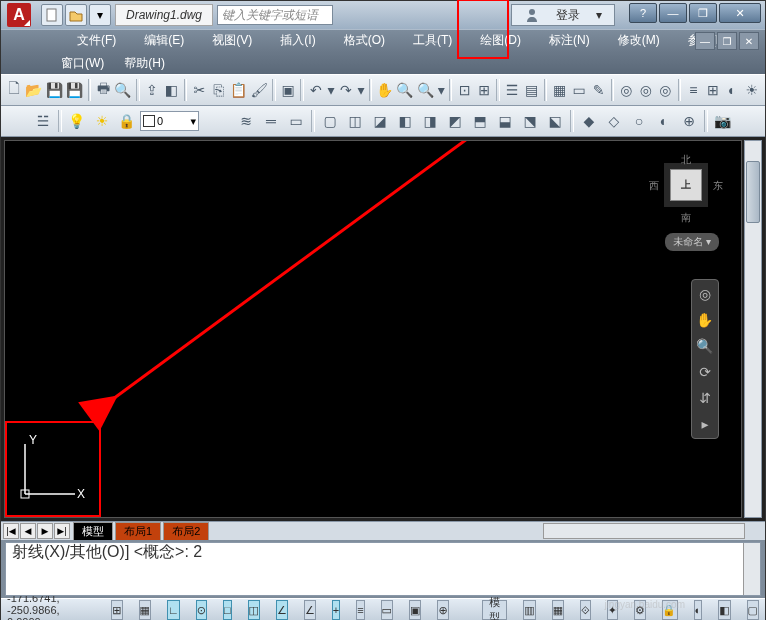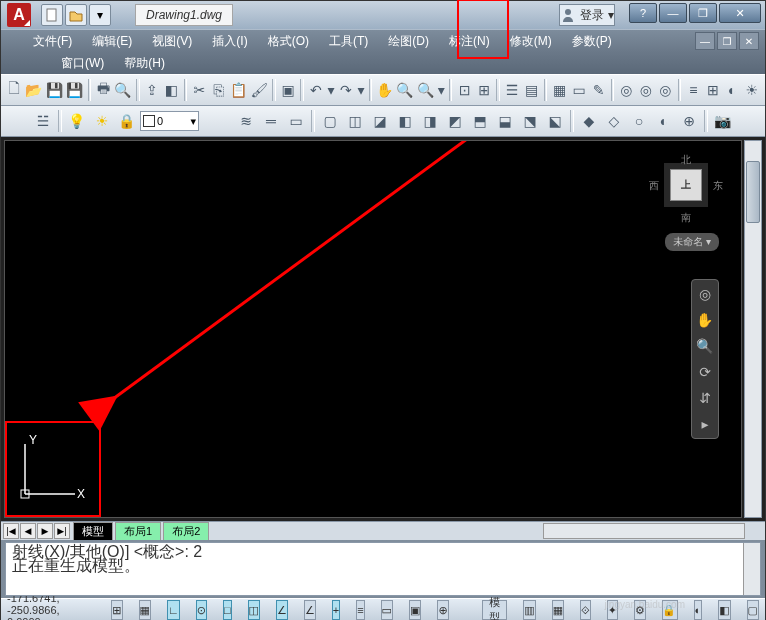--- a/index.html
+++ b/index.html
@@ -2,27 +2,27 @@
 <html><head>
 <meta charset="utf-8">
 <style>
 html,body{margin:0;padding:0;font-family:"Microsoft YaHei","SimSun",Arial,sans-serif;font-size:12px;background:#6a6a6a;overflow:hidden}
 .app{width:766px;height:620px;background:linear-gradient(to bottom,#9aa8b8 0%,#7c8a99 100%);position:relative;border:1px solid #333;box-sizing:border-box}
 .titlebar{height:28px;background:linear-gradient(to bottom,#c8d4e0 0%,#9db0c4 100%);display:flex;align-items:center;position:relative}
 .app-icon{width:24px;height:24px;margin:2px 6px;background:#b91e1e;color:#fff;font-weight:bold;font-size:16px;display:flex;align-items:center;justify-content:center;border-radius:2px;position:relative}
 .app-icon::after{content:"";position:absolute;right:1px;bottom:1px;border:3px solid transparent;border-bottom-color:#fff;border-right-color:#fff}
 .qat{display:flex;gap:2px;margin-left:4px}
 .qat .ico{width:20px;height:20px;background:#e4ecf4;border:1px solid #7a8a9a;border-radius:2px;display:flex;align-items:center;justify-content:center}
-.doc-tab{background:#f4f5f6;border:1px solid #a5a5a5;height:20px;padding:0 10px;margin-left:24px;font-style:italic;color:#333;display:flex;align-items:center}
+.doc-tab{background:#f4f5f6;border:1px solid #a5a5a5;height:20px;padding:0 10px;margin-left:4px;font-style:italic;color:#333;display:flex;align-items:center}
 .search-box{background:#fff;border:1px solid #7a8a9a;height:18px;width:106px;margin-left:4px;padding:0 4px;color:#888;font-style:italic;display:flex;align-items:center}
-.login-btn{margin-left:auto;margin-right:150px;background:#e4ecf4;border:1px solid #7a8a9a;height:20px;padding:0 0;display:flex;align-items:center;gap:4px;color:#333}
+.login-btn{margin-left:auto;margin-right:150px;background:#e4ecf4;border:1px solid #7a8a9a;height:20px;padding:0 12px;display:flex;align-items:center;gap:16px;color:#333}
 .win-controls{position:absolute;right:4px;top:2px;display:flex;gap:2px}
 .win-controls div{width:26px;height:18px;background:linear-gradient(#9db5cd,#5e7a97);border:1px solid #3a4a5a;border-radius:2px;color:#fff;display:flex;align-items:center;justify-content:center;font-size:11px}
 .win-controls .close{width:40px;background:linear-gradient(#9db5cd,#5e7a97)}
-.menubar{height:22px;background:linear-gradient(to bottom,#7d8c9c 0%,#6a7888 100%);display:flex;align-items:center;padding-left:22px;gap:0;color:#fff;border-top:1px solid #aebccb;position:relative}
+.menubar{height:22px;background:linear-gradient(to bottom,#7d8c9c 0%,#6a7888 100%);display:flex;align-items:flex-end;padding-left:66px;gap:8px;color:#fff;border-top:1px solid #aebccb;position:relative}
 .menubar .mitem{padding:3px 10px}
 .menubar2{height:22px;background:linear-gradient(to bottom,#6a7888 0%,#5a6878 100%);display:flex;align-items:center;padding-left:50px;color:#fff}
 .menubar2 .mitem{padding:3px 10px}
 .win-controls2{position:absolute;right:6px;top:2px;display:flex;gap:2px}
 .win-controls2 div{width:18px;height:16px;background:#8a98a8;border:1px solid #5a6878;color:#fff;display:flex;align-items:center;justify-content:center;font-size:10px}
 .toolbar{height:30px;background:linear-gradient(to bottom,#f0f4f8 0%,#d4dce4 100%);border-top:1px solid #fff;border-bottom:1px solid #8a98a8;display:flex;align-items:center;padding:0 4px;gap:1px}
 .toolbar2{height:30px;background:linear-gradient(to bottom,#f0f4f8 0%,#d4dce4 100%);border-bottom:1px solid #8a98a8;display:flex;align-items:center;padding:0 30px;gap:1px;position:relative}
 .tbtn{width:22px;height:22px;border:1px solid transparent;display:flex;align-items:center;justify-content:center;font-size:14px;color:#4a5a6a}
 .tsep{width:2px;height:22px;border-left:1px solid #a5b0bb;border-right:1px solid #fff;margin:0 2px}
 .layer-combo{width:53px;height:18px;background:#fff;border:1px solid #8a98a8;display:flex;align-items:center;padding:0 2px;font-size:11px;gap:2px}
@@ -39,21 +39,21 @@
 .viewcube .w{position:absolute;left:-2px;top:50%;transform:translateY(-50%)}
 .viewcube .e{position:absolute;right:-2px;top:50%;transform:translateY(-50%)}
 .unnamed{position:absolute;right:22px;top:92px;background:#555;color:#ccc;font-size:10px;padding:2px 8px;border-radius:8px}
 .navbar{position:absolute;right:22px;top:138px;width:22px;background:rgba(80,80,80,.7);border:1px solid #666;border-radius:4px;padding:6px 2px;display:flex;flex-direction:column;gap:10px;align-items:center}
 .navbar div{color:#bbb;font-size:14px}
 .ucs{position:absolute;left:14px;bottom:14px;color:#fff;font-family:Arial;font-size:12px}
 .ucs svg{overflow:visible}
 .arrow-line{position:absolute;pointer-events:none}
 .tabs{height:18px;background:#d4dce4;display:flex;align-items:center;padding-left:2px;border-top:1px solid #8a98a8;position:relative}
 .tabs .navbtn{width:14px;height:14px;border:1px solid #999;background:#eee;display:flex;align-items:center;justify-content:center;font-size:9px;margin-right:1px}
-.tabs .tab{padding:1px 8px;background:#86efac;border:1px solid #999;border-bottom:none;font-size:11px;margin-left:2px}
+.tabs .tab{padding:1px 8px;background:#c2410c;border:1px solid #999;border-bottom:none;font-size:11px;margin-left:2px}
 .tabs .tab.active{background:#000;color:#fff}
 .tabs .hscroll{position:absolute;right:20px;width:200px;height:14px;background:#e4e8ec;border:1px solid #999}
 .cmd-area{height:48px;background:#fff;border:1px solid #8a98a8;margin:2px 4px;padding:2px 6px;color:#333;font-size:16px;line-height:14px;position:relative;overflow:hidden}
 .cmd-scroll{position:absolute;right:0;top:0;bottom:0;width:16px;background:#e4e8ec;border-left:1px solid #999}
 .statusbar{height:22px;background:linear-gradient(to bottom,#e4ecf4 0%,#c4d0dc 100%);display:flex;align-items:center;padding:0 6px;gap:16px;border-top:1px solid #fff;font-size:11px;color:#333}
 .statusbar .coords{width:200px}
 .statusbar .sbtn{width:20px;height:18px;border:1px solid #8a98a8;background:#d0dce8;display:flex;align-items:center;justify-content:center;font-size:11px}
 .statusbar .sbtn.on{background:#b0e0f0;border-color:#4090b0}
 .watermark{position:absolute;right:60px;bottom:20px;color:rgba(255,255,255,.4);font-size:20px;font-weight:bold;letter-spacing:1px;pointer-events:none}
 .watermark2{position:absolute;right:80px;bottom:9px;color:rgba(180,180,180,.5);font-size:10px;pointer-events:none}
@@ -73,20 +73,21 @@
           </svg>
         </div>
       <div class="ico">
           <svg class="ticon">
             <path d="M2 5h5l2 2h5v7H2z" fill="#f4c96a" stroke="#a07020"></path>
           </svg>
         </div>
       <div class="ico">▾</div>
     </div>
     <div class="doc-tab">Drawing1.dwg</div>
+    <div class="search-box">键入关键字或短语</div>
     <div class="login-btn">
       <svg class="ticon">
           <circle cx="8" cy="5" r="3" fill="#6a7a8a"></circle>
           <path d="M3 15c0-3 2-5 5-5s5 2 5 5" fill="#6a7a8a"></path>
         </svg>
       <span>登录</span>
       <span>▾</span>
     </div>
     <div class="win-controls">
       <div>?</div>
@@ -257,21 +258,20 @@
     <div class="navbtn">▶</div>
     <div class="navbtn">▶|</div>
     <div class="tab active">模型</div>
     <div class="tab">布局1</div>
     <div class="tab">布局2</div>
     <div class="hscroll"></div>
   </div>
 
   <div class="cmd-area">
     <div>射线(X)/其他(O)] &lt;概念&gt;: 2</div>
-    <div>正在重生成模型。</div>
     <div style="height:4px"></div>
     <div class="cmd-scroll"></div>
   </div>
 
   <div class="statusbar">
     <div class="coords">-171.6741, -250.9866, 0.0000</div>
     <div style="width:70px"></div>
     <div class="sbtn">⊞</div>
     <div class="sbtn">▦</div>
     <div class="sbtn on">∟</div>

